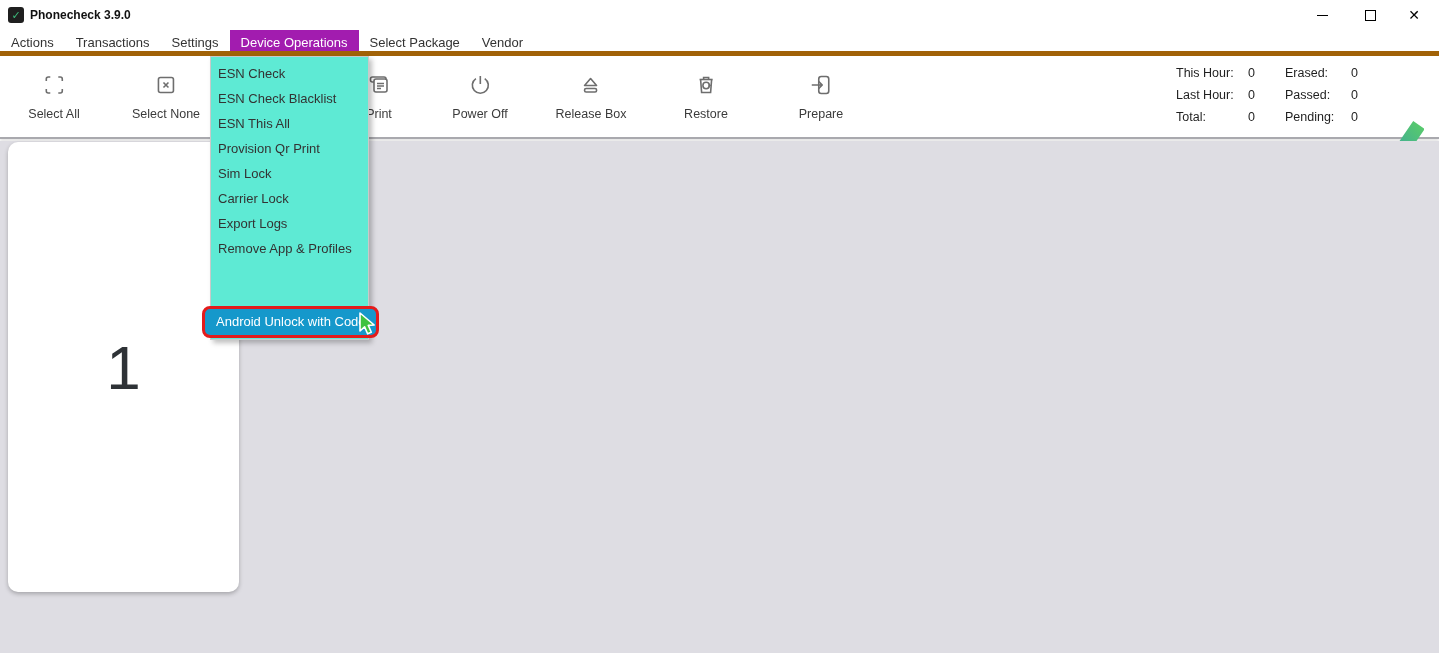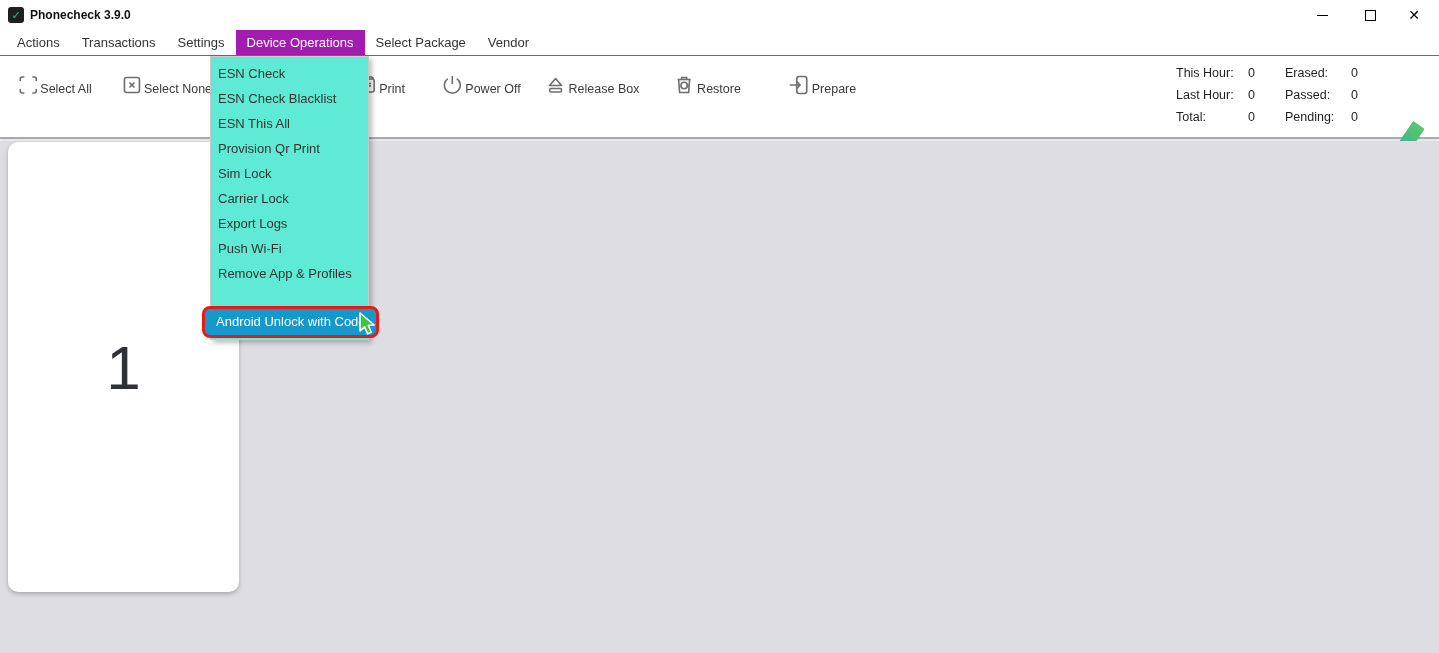--- a/index.html
+++ b/index.html
@@ -21,37 +21,37 @@
   .win-btn.min  { left:1305px; }
   .win-btn.max  { left:1353px; }
   .win-btn.close{ left:1397px; }
   .glyph-min { width:11px; height:1px; background:#000; }
   .glyph-max { width:11px; height:11px; border:1px solid #000; }
   .glyph-close { font-size:14px; color:#000; line-height:1; }
 
   
   .menubar {
     position:absolute; left:0; top:30px; width:1439px; height:26px;
-    background:#fff; border-bottom:1px solid #a16207; padding-left:6px;
+    background:#fff; border-bottom:5px solid #a16207; padding-left:0;
     display:flex; align-items:stretch;
   }
   .menubar .mitem {
     padding:0 11px; font-size:13px; line-height:25px; color:#333; cursor:default; white-space:nowrap;
   }
   .menubar .mitem.active { background:#a21caf; color:#fff; }
 
   
   .toolbar {
     position:absolute; left:0; top:56px; width:1439px; height:83px;
     background:#fff; border-bottom:2px solid #a9a9ae;
     box-shadow:0 3px 3px rgba(0,0,0,0.10);
   }
   .tool-btn {
     position:absolute; top:14px; transform:translateX(-50%);
-    display:flex; flex-direction:row; align-items:center; cursor:default;
+    display:flex; flex-direction:column; align-items:center; cursor:default;
   }
   .tool-btn .t-icon { height:30px; display:flex; align-items:center; justify-content:center; }
   .tool-btn .t-label { margin-top:7px; font-size:12.5px; color:#3b3b3b; white-space:nowrap; }
   .tool-btn svg { stroke:#6e6e6e; fill:none; stroke-width:1.6; }
 
   
   .stats-col { position:absolute; top:62px; font-size:12.5px; color:#1f1f1f; }
   .stats-col .srow { display:flex; height:22px; align-items:center; }
   .stats-col.c1 { left:1176px; }
   .stats-col.c1 .slbl { width:72px; }
@@ -245,21 +245,20 @@
 </div>
 
 <div class="dropdown">
   <div class="d-item">ESN Check</div>
   <div class="d-item">ESN Check Blacklist</div>
   <div class="d-item">ESN This All</div>
   <div class="d-item">Provision Qr Print</div>
   <div class="d-item">Sim Lock</div>
   <div class="d-item">Carrier Lock</div>
   <div class="d-item">Export Logs</div>
-  <div class="d-item">Push Wi-Fi</div>
   <div class="d-item">Remove App &amp; Profiles</div>
 </div>
 
 <div class="highlight-box">
   <div class="d-item-hl">Android Unlock with Code</div>
 </div>
 
 <div class="cursor">
   <svg width="22" height="25" viewBox="0 0 22 25">
     <path d="M2 1 L2 19 L6.6 14.9 L9.6 21.8 L13.3 20.2 L10.3 13.4 L16.2 13 Z" fill="#3fc23f" stroke="#ffffff" stroke-width="1.6" stroke-linejoin="round"></path>

